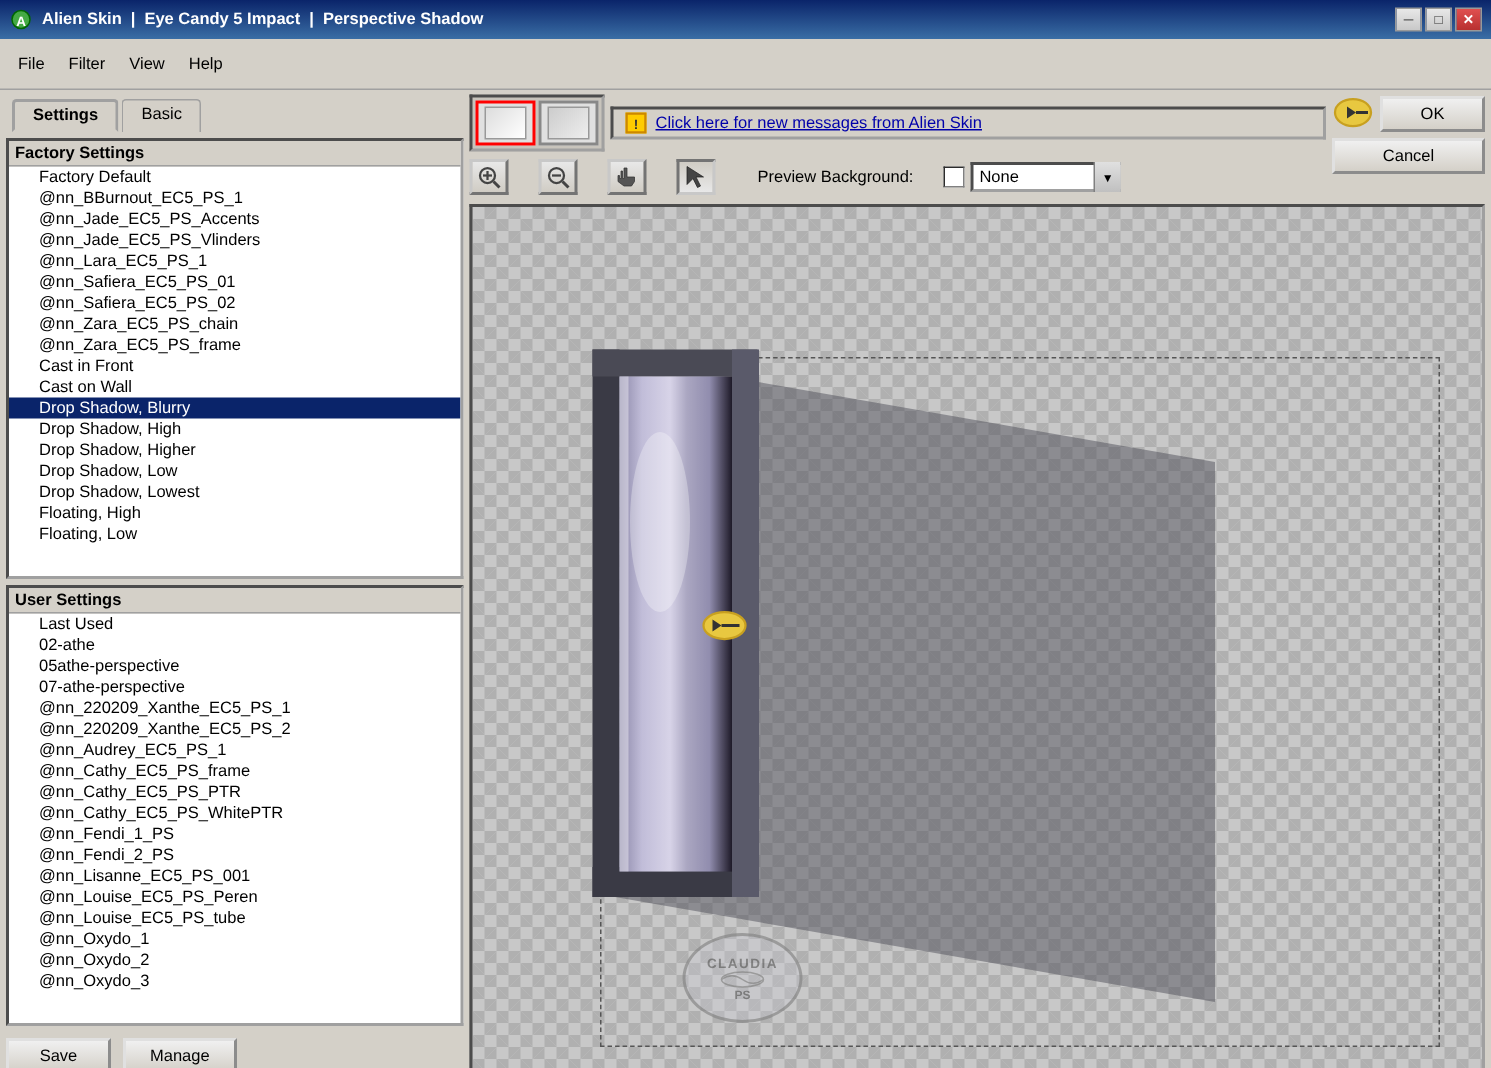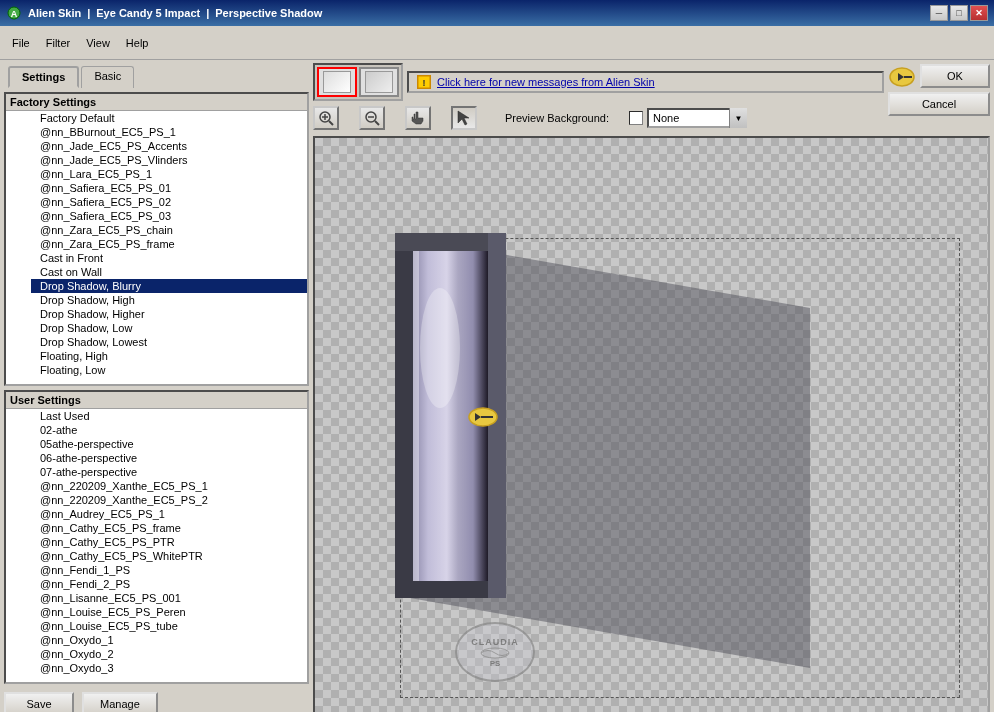--- a/index.html
+++ b/index.html
@@ -129,26 +129,25 @@
     }
     .list-scroll {
       flex: 1;
       overflow-y: auto;
       overflow-x: hidden;
     }
     .list-scroll::-webkit-scrollbar { width: 16px; }
     .list-scroll::-webkit-scrollbar-track { background: #d4d0c8; }
     .list-scroll::-webkit-scrollbar-thumb { background: #a0a0a0; border: 1px solid #808080; }
     .list-item {
-      padding: 1px 9px;
+      padding: 1px 20px;
       cursor: pointer;
       white-space: nowrap;
       font-size: 11px;
       color: #000;
-      margin-left: 25px;
     }
     .list-item.selected { background: #0a246a; color: white; }
 
     .factory-section {
       height: 295px;
     }
     .user-section {
       flex: 1;
     }
 
@@ -237,21 +236,21 @@
 
     
     .ok-cancel {
       display: flex;
       flex-direction: column;
       gap: 4px;
       align-self: flex-start;
     }
     .ok-btn {
       display: flex;
-      align-items: flex-end;
+      align-items: flex-start;
       gap: 4px;
     }
     .ok-icon {
       width: 28px;
       height: 22px;
     }
     .main-btn {
       padding: 4px 20px;
       background: linear-gradient(to bottom, #f0f0f0, #d4d0c8);
       border: 2px outset #e0e0e0;
@@ -424,42 +423,40 @@
     <div class="list-section factory-section">
       <div class="list-header">Factory Settings</div>
       <div class="list-scroll" id="factory-list">
       <div class="list-item">Factory Default</div>
           <div class="list-item">@nn_BBurnout_EC5_PS_1</div>
           <div class="list-item">@nn_Jade_EC5_PS_Accents</div>
           <div class="list-item">@nn_Jade_EC5_PS_Vlinders</div>
           <div class="list-item">@nn_Lara_EC5_PS_1</div>
           <div class="list-item">@nn_Safiera_EC5_PS_01</div>
           <div class="list-item">@nn_Safiera_EC5_PS_02</div>
-          <div class="list-item">@nn_Safiera_EC5_PS_03</div>
           <div class="list-item">@nn_Zara_EC5_PS_chain</div>
           <div class="list-item">@nn_Zara_EC5_PS_frame</div>
           <div class="list-item">Cast in Front</div>
           <div class="list-item">Cast on Wall</div>
           <div class="list-item selected">Drop Shadow, Blurry</div>
           <div class="list-item">Drop Shadow, High</div>
           <div class="list-item">Drop Shadow, Higher</div>
           <div class="list-item">Drop Shadow, Low</div>
           <div class="list-item">Drop Shadow, Lowest</div>
           <div class="list-item">Floating, High</div>
           <div class="list-item">Floating, Low</div>
         </div>
     </div>
 
     <div class="list-section user-section">
       <div class="list-header">User Settings</div>
       <div class="list-scroll" id="user-list">
       <div class="list-item">Last Used</div>
           <div class="list-item">02-athe</div>
           <div class="list-item">05athe-perspective</div>
-          <div class="list-item">06-athe-perspective</div>
           <div class="list-item">07-athe-perspective</div>
           <div class="list-item">@nn_220209_Xanthe_EC5_PS_1</div>
           <div class="list-item">@nn_220209_Xanthe_EC5_PS_2</div>
           <div class="list-item">@nn_Audrey_EC5_PS_1</div>
           <div class="list-item">@nn_Cathy_EC5_PS_frame</div>
           <div class="list-item">@nn_Cathy_EC5_PS_PTR</div>
           <div class="list-item">@nn_Cathy_EC5_PS_WhitePTR</div>
           <div class="list-item">@nn_Fendi_1_PS</div>
           <div class="list-item">@nn_Fendi_2_PS</div>
           <div class="list-item">@nn_Lisanne_EC5_PS_001</div>

